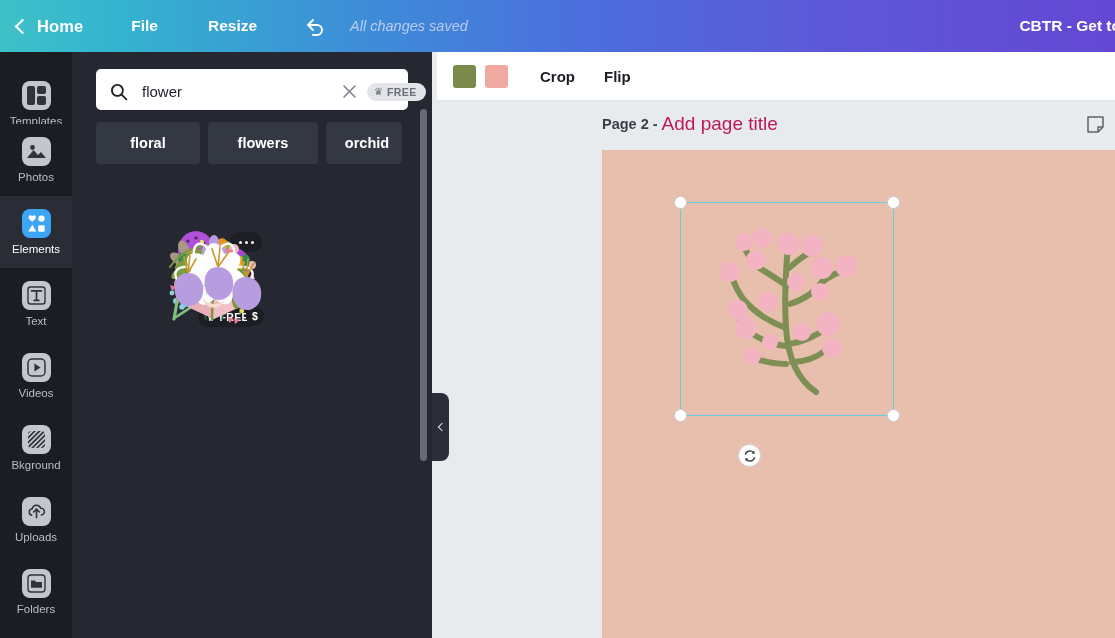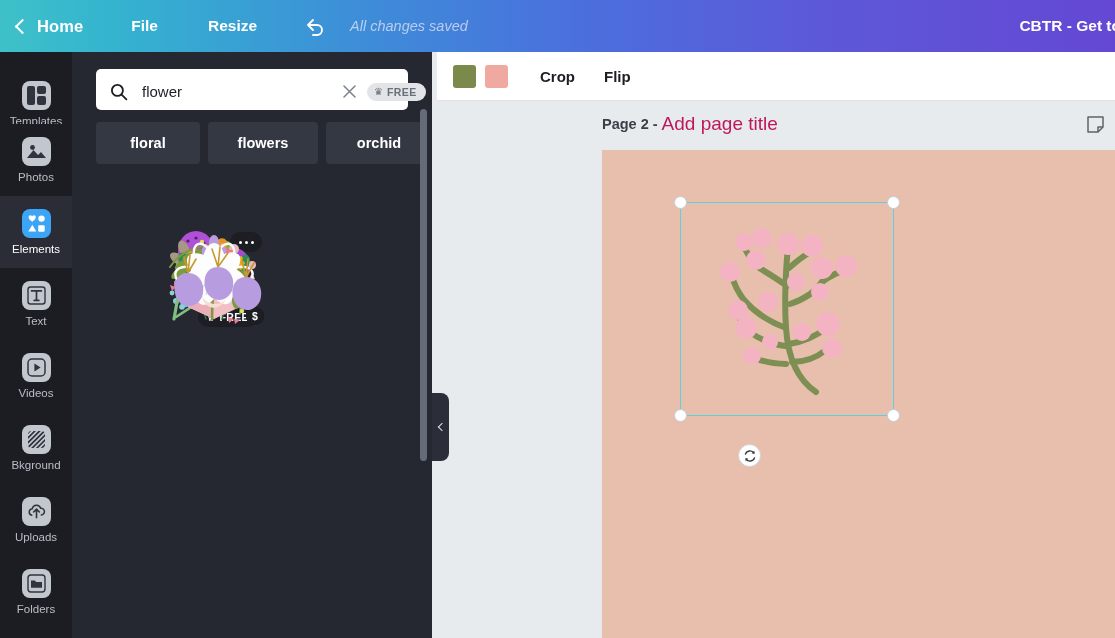--- a/index.html
+++ b/index.html
@@ -74,21 +74,21 @@
   .free-chip .ft { font-size: 10.5px; font-weight: bold; color: #6b7078; letter-spacing: .4px; }
 
   .chips { position: absolute; left: 24px; top: 70px; width: 336px; height: 42px; display: flex; gap: 8px; }
   .chip {
     background: #343843; border-radius: 4px; height: 42px; display: flex; align-items: center;
     justify-content: center; color: #fff; font-size: 14.5px; font-weight: bold; cursor: pointer;
     flex: 0 0 auto;
   }
   .chip.c1 { width: 104px; }
   .chip.c2 { width: 110px; }
-  .chip.c3 { width: 100px; padding-left: 6px; }
+  .chip.c3 { width: 76px; padding-left: 6px; }
 
   .grid {
     position: absolute; left: 90px; top: 175px; width: 330px; height: 463px;
   }
   .cell {
     position: absolute; width: 104px; height: 100px; cursor: pointer;
   }
   .cell svg { display: block; width: 104px; height: 100px; }
   .badge-money {
     position: absolute; right: 2px; bottom: 2px; width: 18px; height: 18px; border-radius: 50%;

